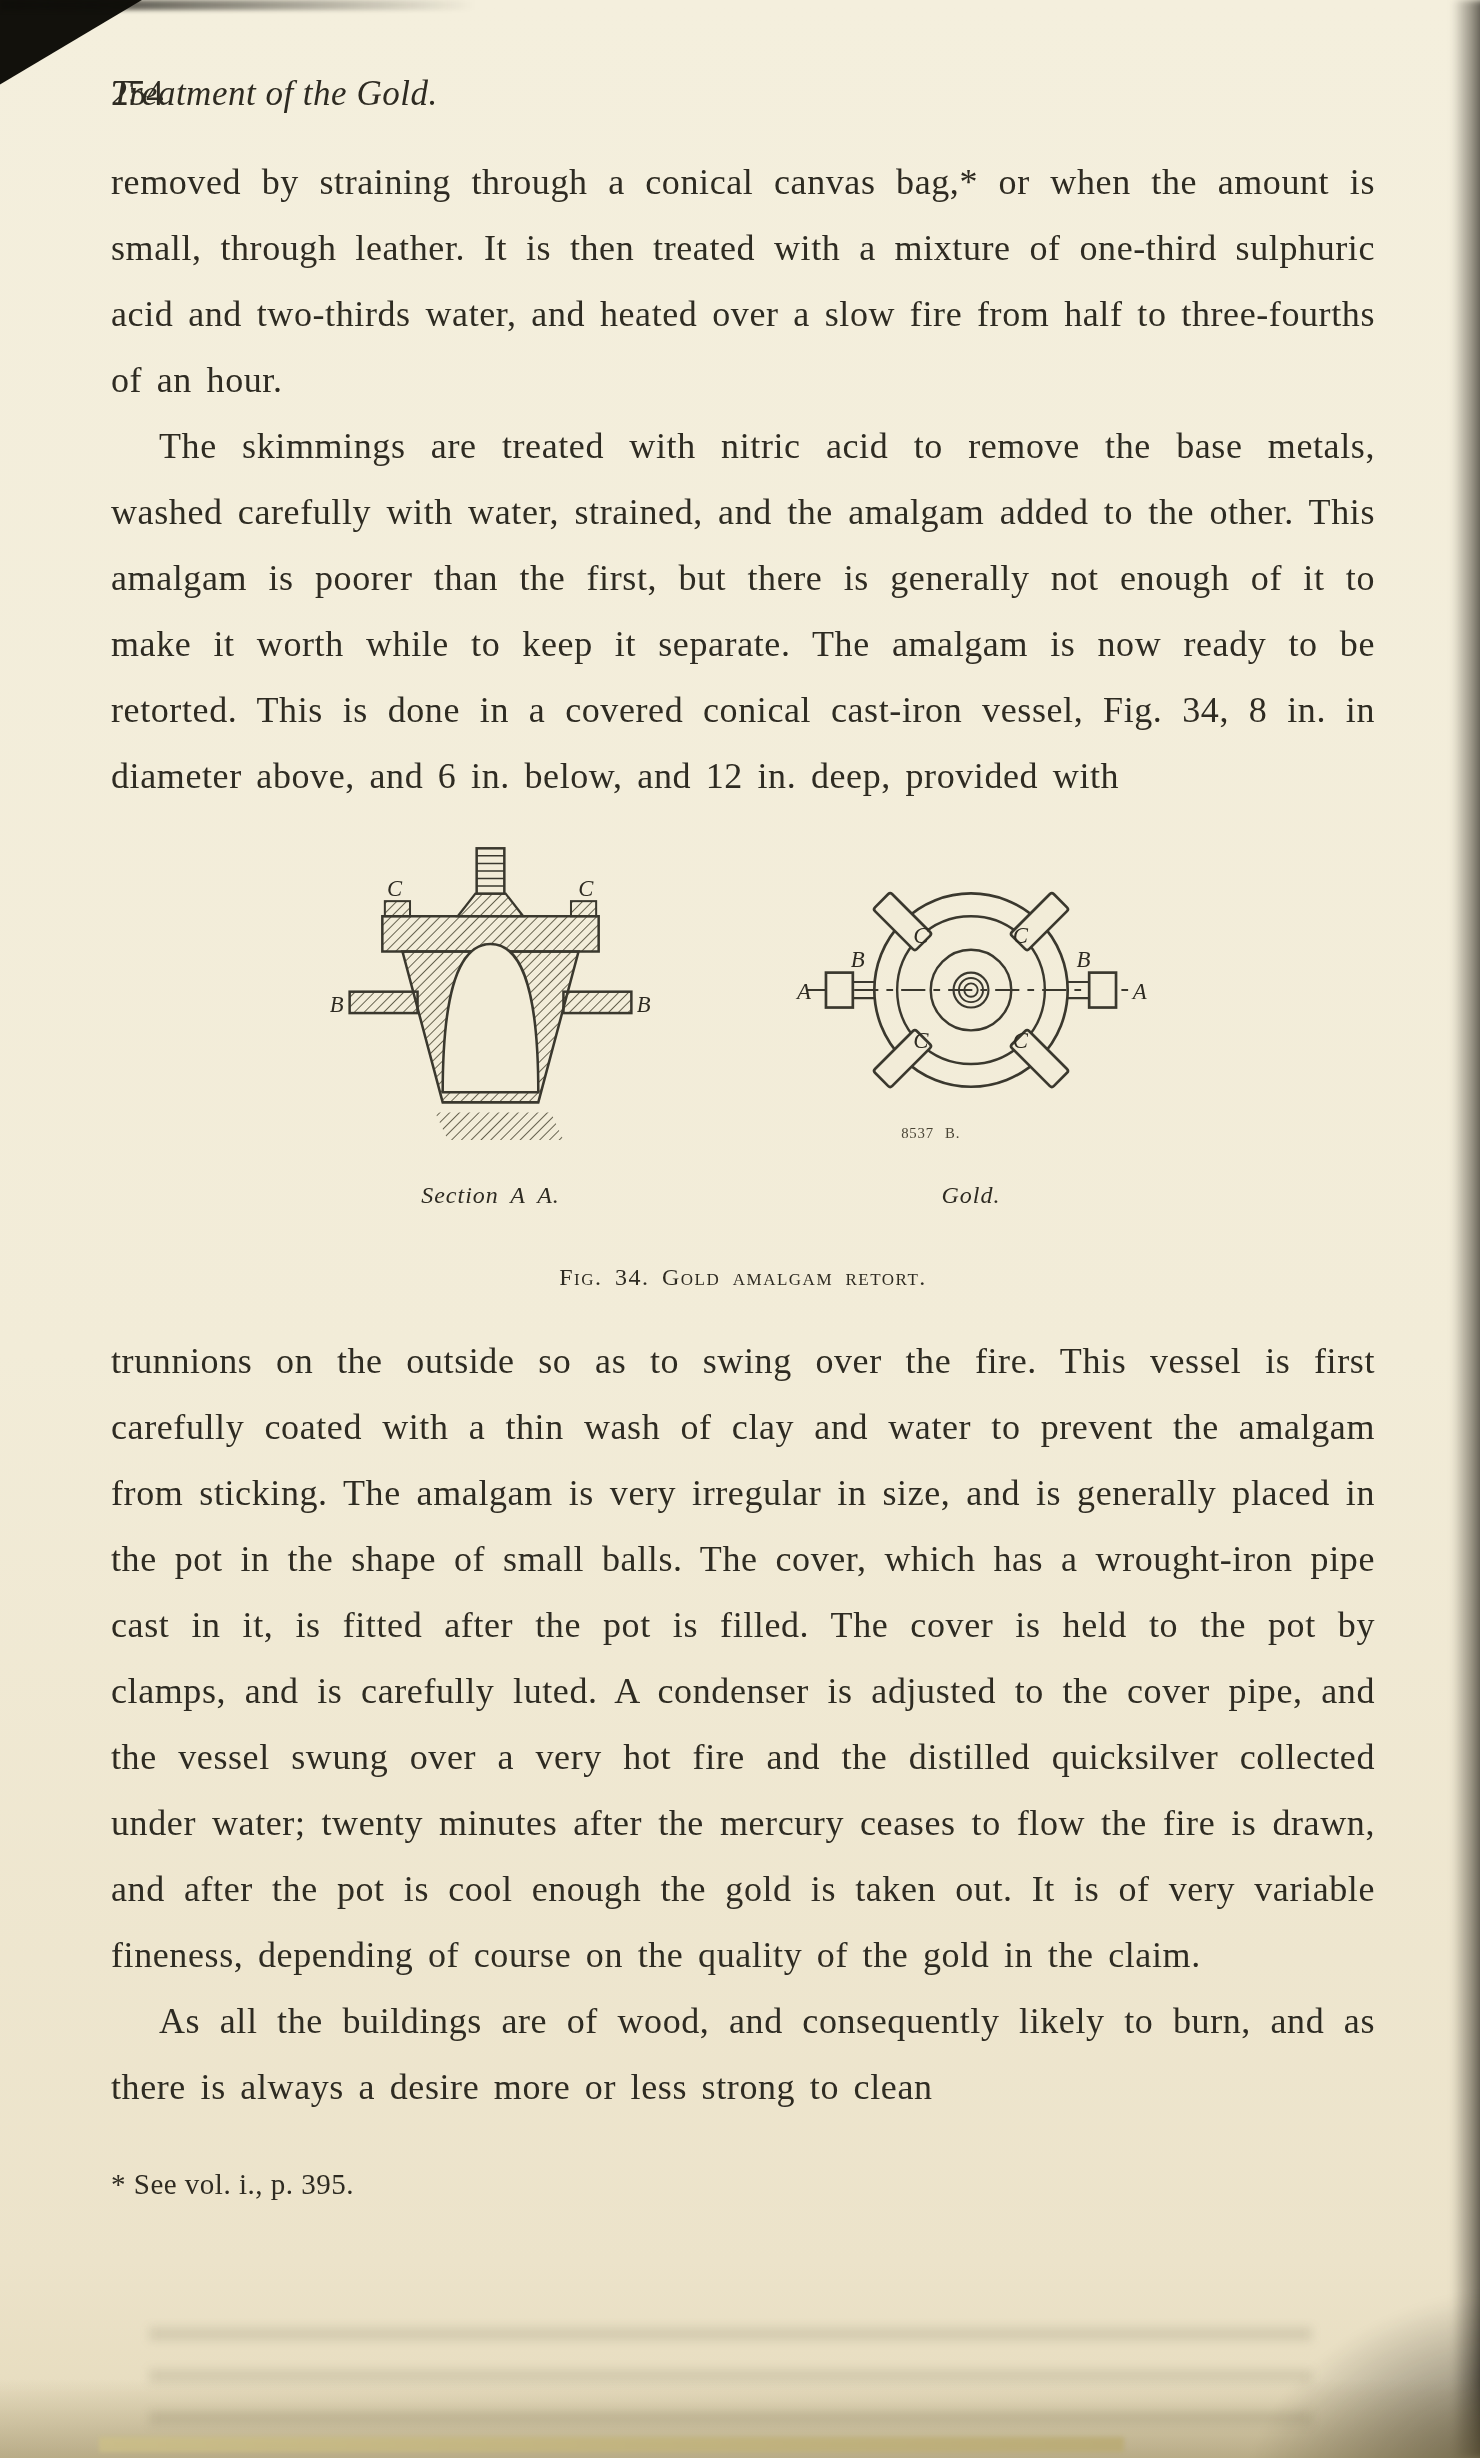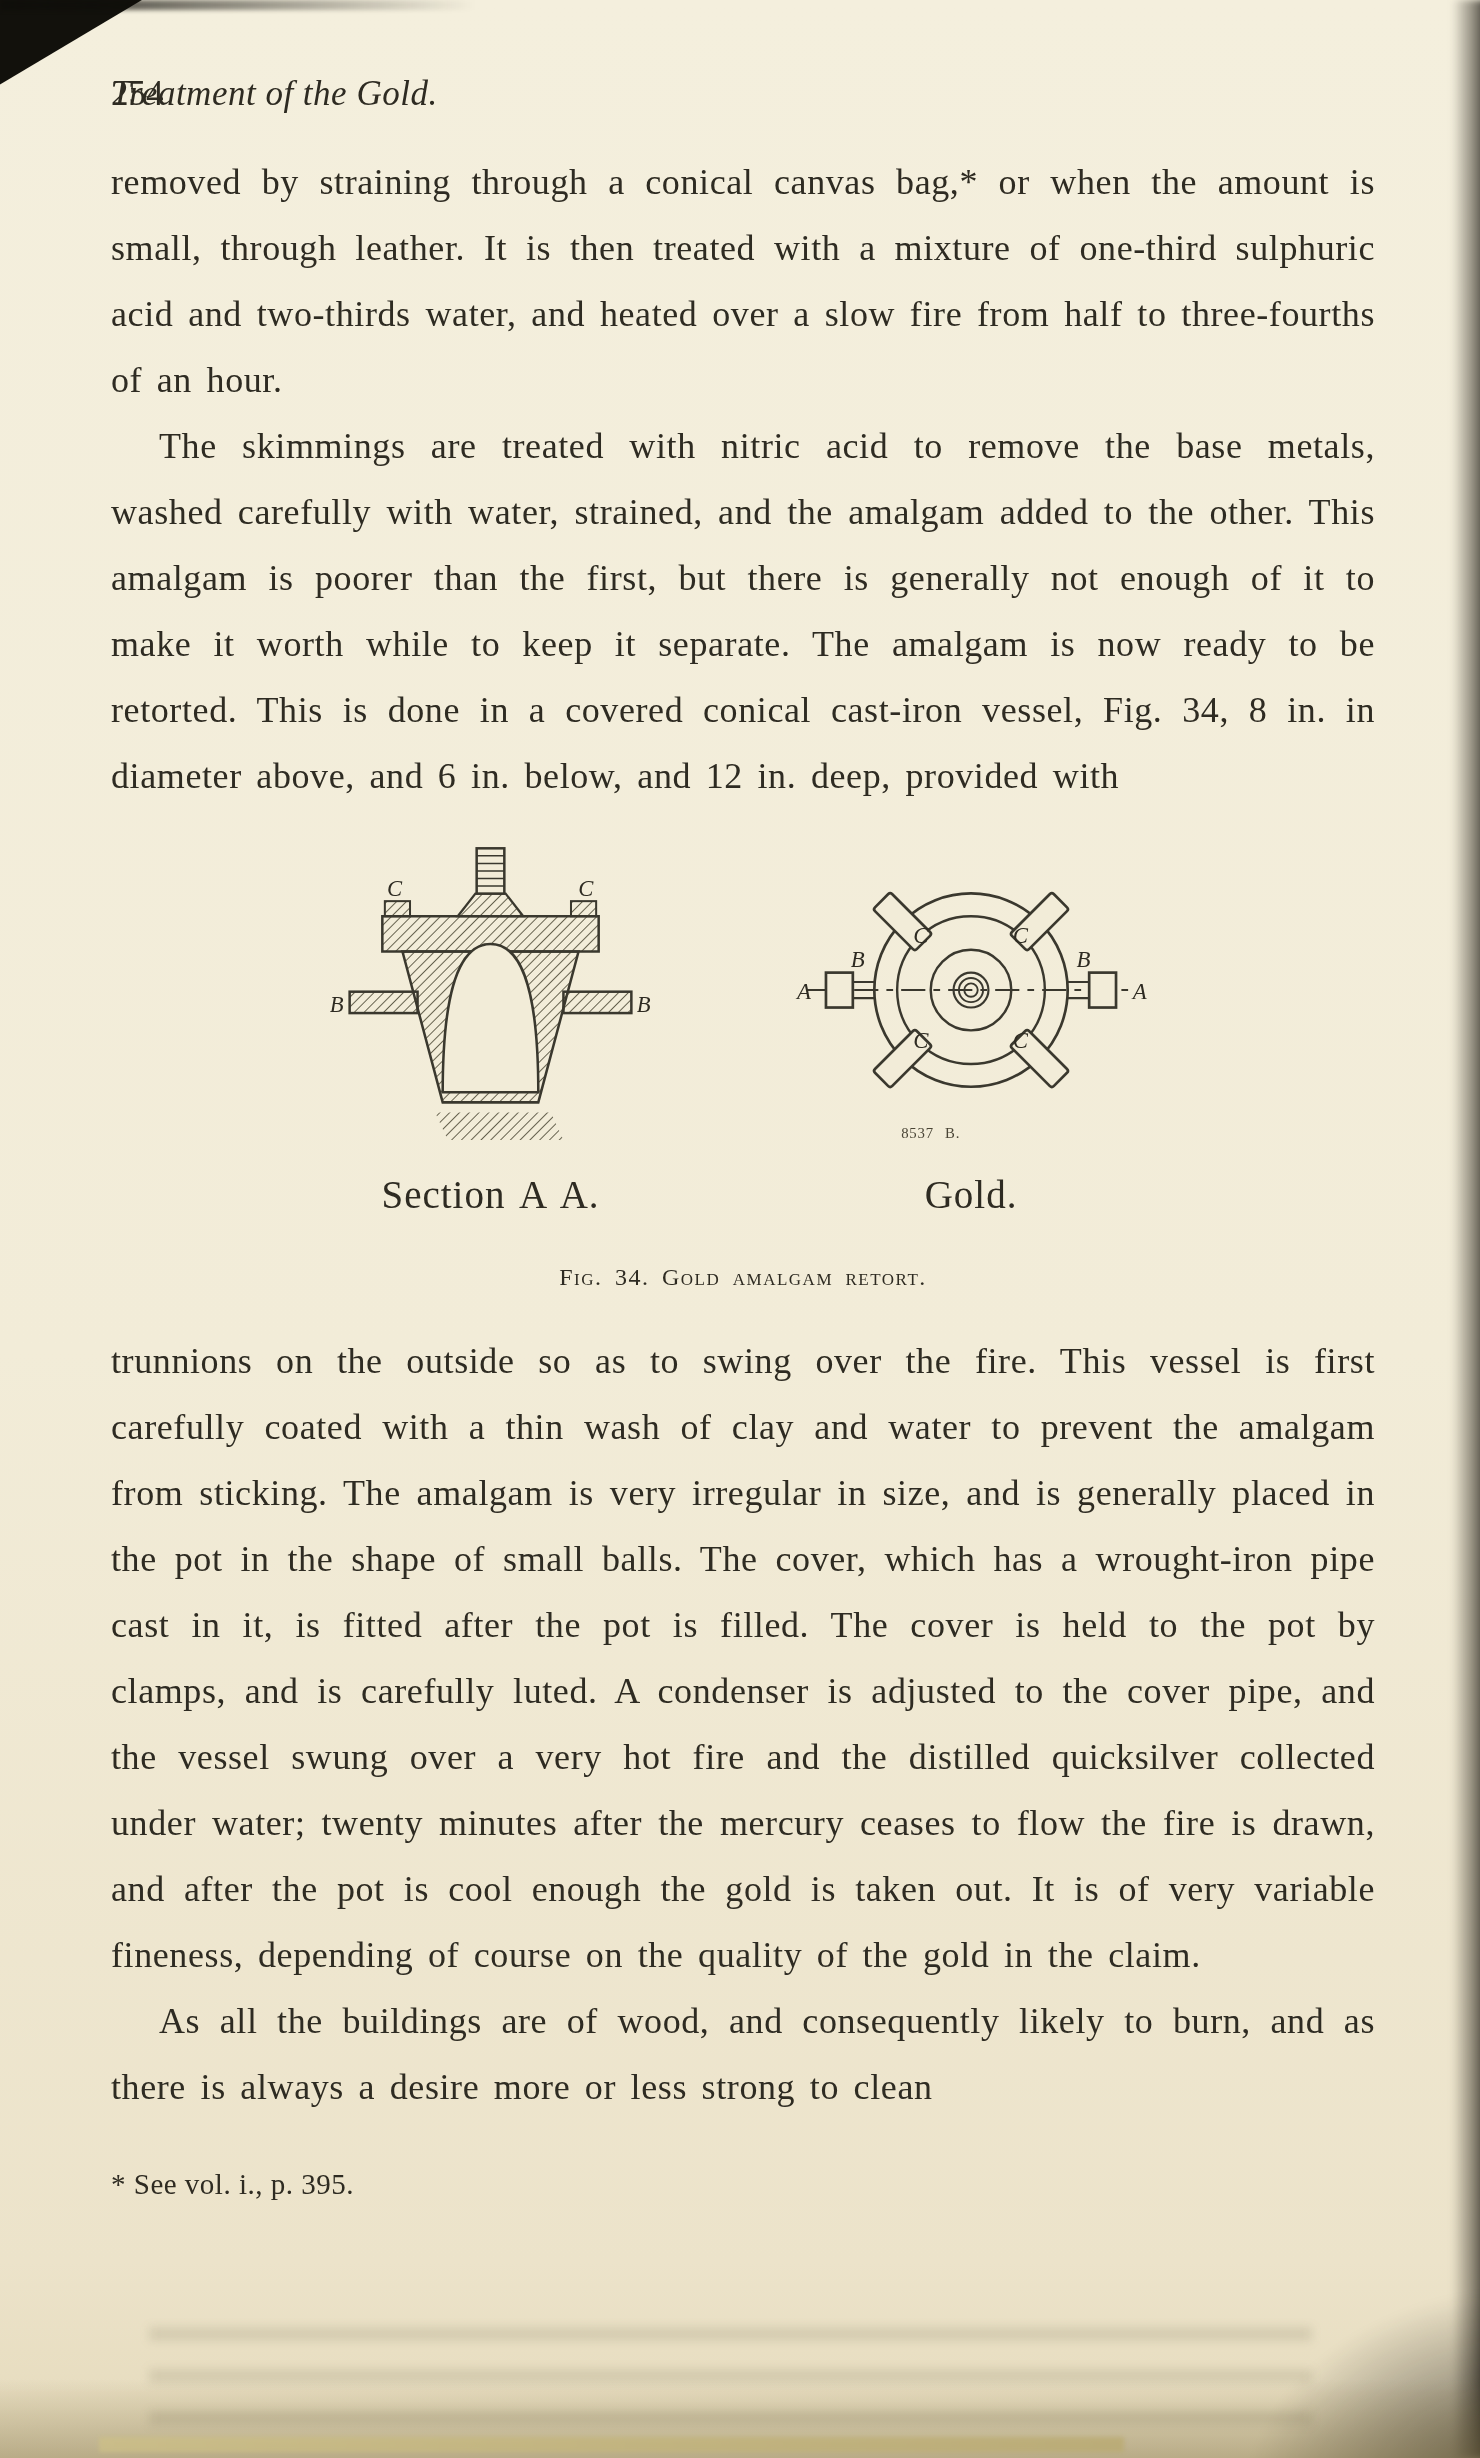--- a/index.html
+++ b/index.html
@@ -41,21 +41,21 @@
   .body-text{margin-top:32px;font-size:36px;line-height:66px;text-align:justify;
     word-spacing:5px;letter-spacing:0.6px;}
   .para{text-indent:0;}
   .para.indent{text-indent:48px;}
 
   figure.figure{margin:34px 0 18px;text-align:center;}
   .drawings{display:flex;justify-content:center;align-items:flex-end;gap:129px;}
   .drawing{display:flex;flex-direction:column;align-items:center;}
   .svg-section{width:327px;height:315px;}
   .svg-plan{width:376px;height:309px;}
-  .drawing-label{font-size:39px;margin-top:4px;letter-spacing:1px;}
+  .drawing-label{font-style:italic;font-size:24px;margin-top:4px;letter-spacing:1px;}
   .fig-caption{font-size:24px;margin-top:16px;font-variant:small-caps;letter-spacing:1.5px;}
 
   .footnote{font-size:29px;text-align:left;margin-top:48px;letter-spacing:0.5px;}
 
   svg text{font-family:"Liberation Serif","DejaVu Serif",serif;}
 </style>
 </head>
 <body>
 
 <div class="page">

